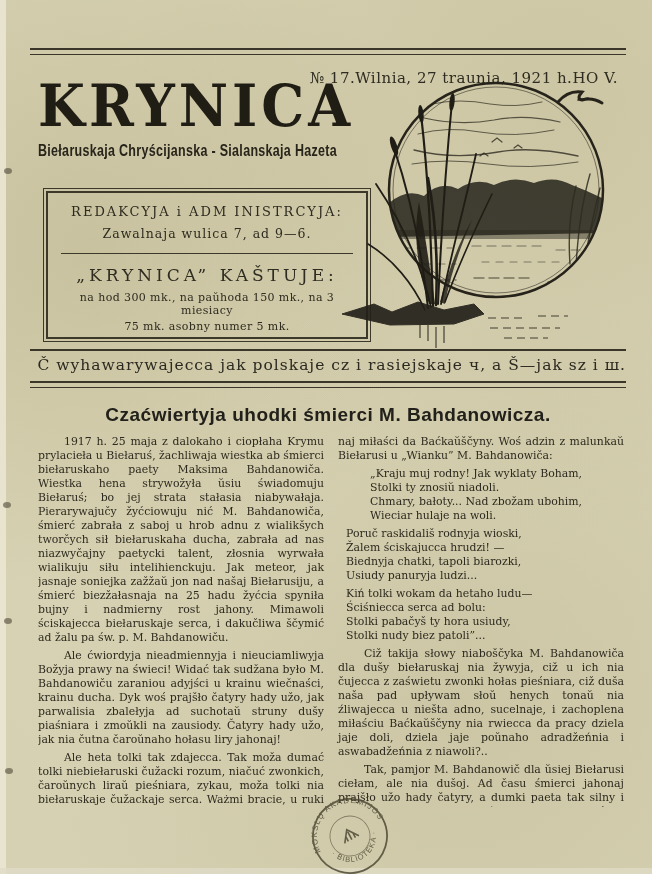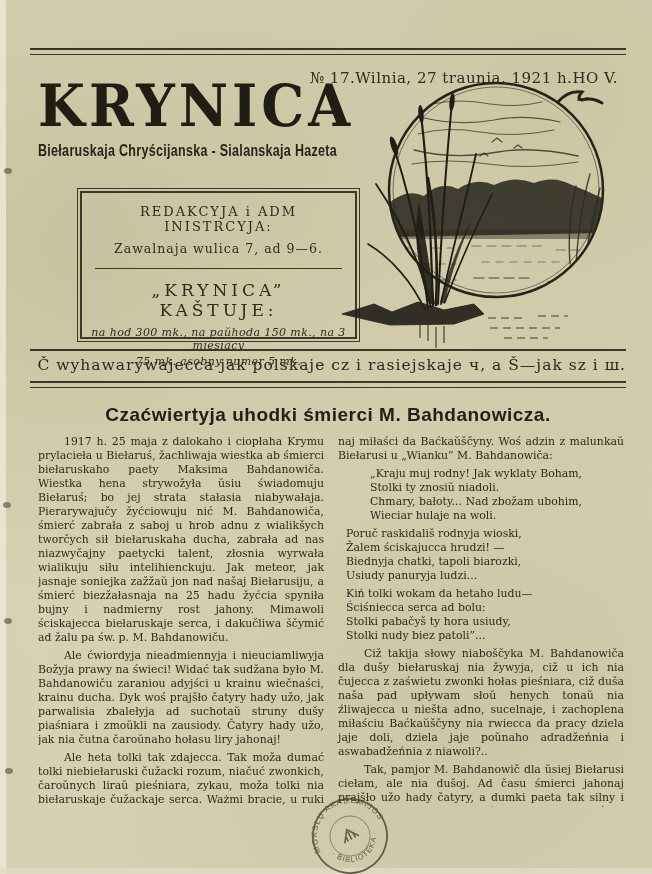--- a/index.html
+++ b/index.html
@@ -21,26 +21,26 @@
   
   .header-row{position:absolute;top:26px;left:44px;right:34px;display:flex;justify-content:flex-end;align-items:baseline;font-size:15px;letter-spacing:.5px;margin-top:43px;}
   .rule-double{position:absolute;left:30px;right:26px;height:4px;border-top:2px solid #3a372a;border-bottom:1px solid #3a372a;}
   .rule-header{top:48px;}
 
   
   .masthead-title{position:absolute;left:38px;top:72px;font-family:"DejaVu Serif",serif;font-weight:700;font-size:54px;letter-spacing:4px;color:#201d15;transform:scaleY(1.06);transform-origin:left top;}
   .masthead-subtitle{position:absolute;left:38px;top:142px;font-family:"Liberation Sans",sans-serif;font-weight:700;font-size:12.5px;letter-spacing:.3px;color:#27241a;transform:scaleY(1.3);transform-origin:left top;white-space:nowrap;}
 
   
-  .info-box{position:absolute;left:46px;top:191px;width:277px;height:148px;border:2px solid #3c392b;outline:1px solid #3c392b;outline-offset:2px;box-sizing:border-box;padding:11px 9px 0;text-align:center;margin-left:34px;}
+  .info-box{position:absolute;left:46px;top:191px;width:322px;height:148px;border:2px solid #3c392b;outline:1px solid #3c392b;outline-offset:2px;box-sizing:border-box;padding:11px 9px 0;text-align:center;}
   .redak-heading{font-size:13px;letter-spacing:2px;}
   .redak-addr{font-size:12.5px;margin-top:7px;letter-spacing:1px;}
   .box-divider{border-top:1.5px solid #3c392b;margin:12px 4px 11px;}
   .kastuje-heading{font-size:17px;letter-spacing:4px;text-align:center;}
-  .kastuje-line{font-size:11px;margin-top:6px;letter-spacing:.4px;font-style:italic;}
+  .kastuje-line{font-size:11px;margin-top:6px;letter-spacing:.4px;}
   .kastuje-line + .kastuje-line{margin-top:3px;}
 
   
   .illustration{position:absolute;left:332px;top:52px;width:296px;height:300px;}
 
   
   .rule-single{position:absolute;left:30px;right:26px;height:0;border-top:2px solid #3a372a;}
   .rule-mid1{top:349px;}
   .rule-mid2{top:381px;}
   .pron{position:absolute;left:30px;right:26px;top:356px;text-align:right;font-size:15.5px;letter-spacing:1px;color:#2b2920;}

